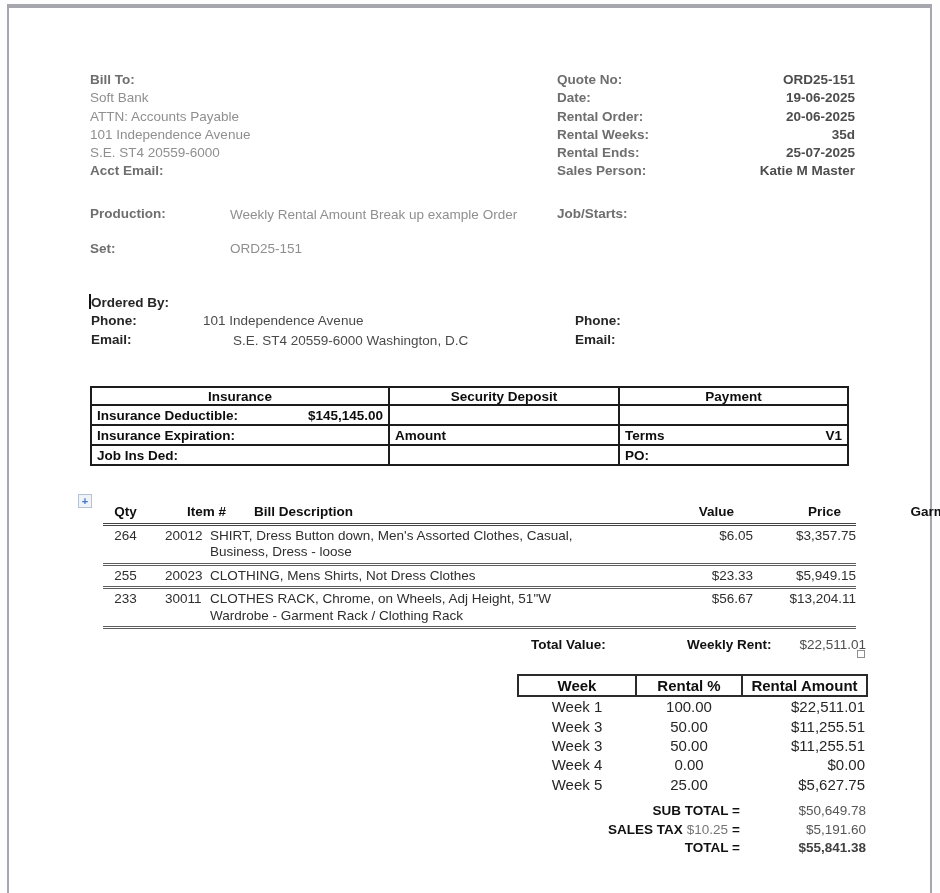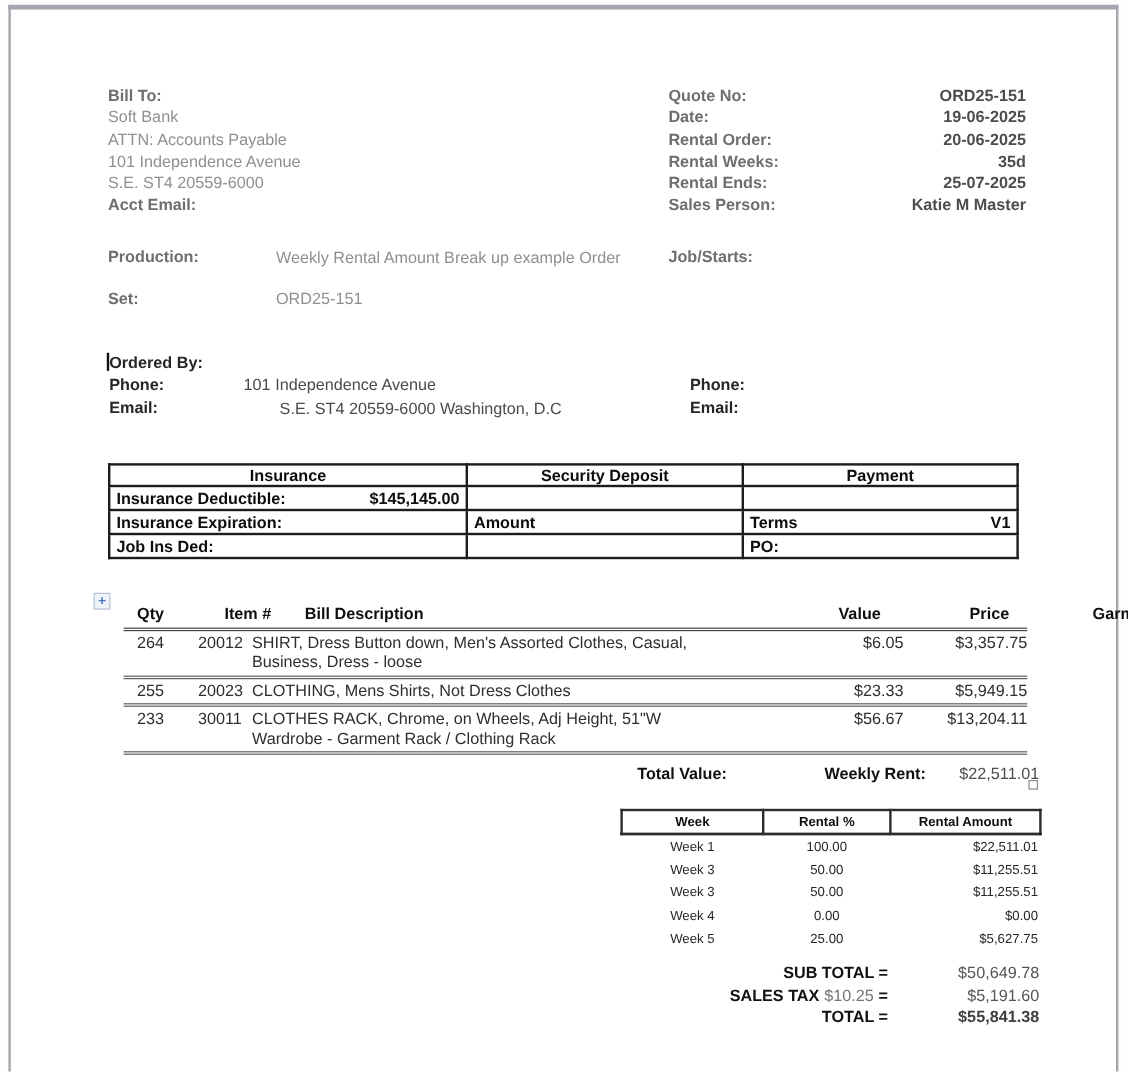--- a/index.html
+++ b/index.html
@@ -67,21 +67,21 @@
   .c-item{padding-left:17px;}
   .c-val,.c-price,.c-ext{text-align:right;}
 
   .total-value-label{left:508px;top:637px;font-weight:bold;color:#111;margin-left:23px;}
   .weekly-rent-label{left:687px;top:637px;font-weight:bold;color:#111;}
   .weekly-rent-value{right:74px;top:637px;color:#4d4d4d;}
   .resize-square{left:857px;top:650px;width:6px;height:6px;border:1px solid #8e8e8e;background:#fff;}
 
   table.week-table{
     position:absolute;left:517px;top:674px;width:349px;
-    border-collapse:collapse;table-layout:fixed;font-size:11px;
+    border-collapse:collapse;table-layout:fixed;font-size:15px;
   }
   .week-table th{
     border:2px solid #2b2b2b;font-weight:bold;color:#0f0f0f;
     height:16px;text-align:center;padding:1px 2px;
   }
   .week-table td{height:19.4px;padding:0 2px;color:#262626;vertical-align:middle;}
   .week-table td.w-week,.week-table td.w-pct{text-align:center;}
   .week-table td.w-amt{text-align:right;}
 
   .totals{left:500px;top:803px;width:366px;}

